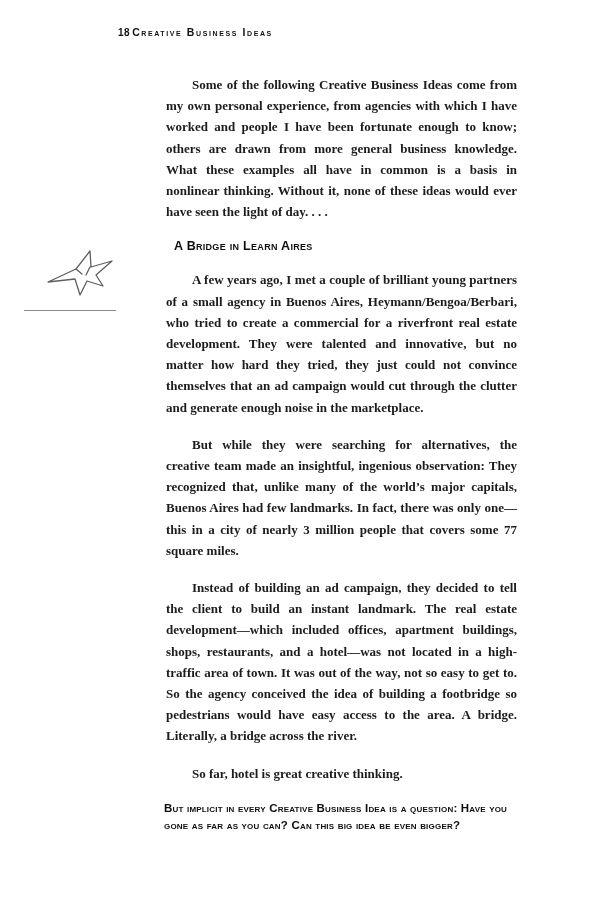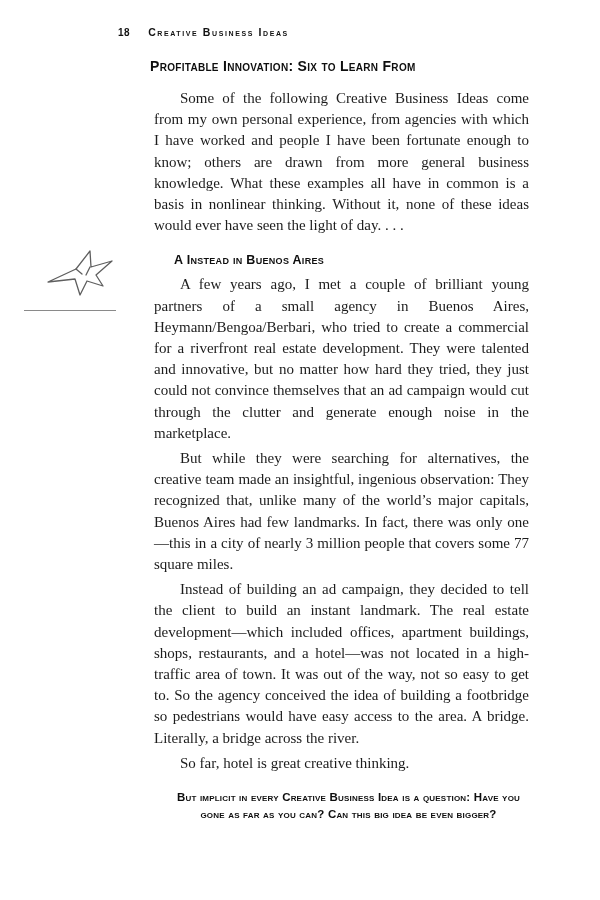--- a/index.html
+++ b/index.html
@@ -11,21 +11,21 @@
     overflow: hidden;
     font-family: "Liberation Serif", serif;
     color: #1c1c1c;
   }
   .running-header {
     position: absolute;
     top: 26px;
     left: 118px;
     display: flex;
     align-items: baseline;
-    gap: 18px;
+    gap: 2px;
   }
   .page-num {
     font-family: "Liberation Sans", sans-serif;
     font-weight: 700;
     font-size: 10px;
     letter-spacing: 0.5px;
     color: #111;
   }
   .running-head {
     font-family: "Liberation Sans", sans-serif;
@@ -44,46 +44,47 @@
   .section-title {
     margin: 0 0 14px 0;
     font-family: "Liberation Sans", sans-serif;
     font-weight: 700;
     font-size: 14px;
     font-variant: small-caps;
     letter-spacing: 0.3px;
     color: #0e0e0e;
   }
   .body-para {
-    margin: 4px;
-    font-size: 15px;
+    margin: 16px;
+    font-size: 13px;
     line-height: 21.2px;
     text-align: justify;
     text-indent: 26px;
     color: #1c1c1c;
+    font-weight: bold;
   }
   .sub-title {
     margin: 17px 0 7px 24px;
     font-family: "Liberation Sans", sans-serif;
     font-weight: 700;
     font-size: 12.5px;
     font-variant: small-caps;
     letter-spacing: 0.3px;
     color: #0e0e0e;
   }
   .callout {
     margin: 15px 0 4px 14px;
     font-family: "Liberation Sans", sans-serif;
     font-weight: 700;
     font-size: 11.5px;
     font-variant: small-caps;
     letter-spacing: 0.2px;
     line-height: 17px;
     color: #0e0e0e;
-    text-align: center;
+    text-align: left;
   }
   .margin-art {
     position: absolute;
     left: 24px;
     top: 248px;
     width: 110px;
     height: 70px;
   }
   .margin-art svg { position: absolute; left: 22px; top: 0; }
   .margin-rule {
@@ -108,25 +109,24 @@
     <svg width="72" height="58" viewBox="0 0 72 58">
       <g fill="none" stroke="#5f5f5f" stroke-width="1.3" stroke-linejoin="round" stroke-linecap="round">
         <path d="M2 34 L30 21 L44 3 L45 19 L66 13 L50 27 L57 38 L41 33 L34 47 L29 31 Z"></path>
         <path d="M30 21 L36 26 M44 19 L40 27"></path>
       </g>
     </svg>
     <div class="margin-rule"></div>
   </div>
 
   <main class="content">
-    <h1 class="section-title">Profitable Innovation: Six to Learn From</h1>
 
     <p class="body-para">Some of the following Creative Business Ideas come from my own personal experience, from agencies with which I have worked and people I have been fortunate enough to know; others are drawn from more general business knowledge. What these examples all have in common is a basis in nonlinear thinking. Without it, none of these ideas would ever have seen the light of day. . . .</p>
 
-    <h2 class="sub-title">A Instead in Buenos Aires</h2>
+    <h2 class="sub-title">A Bridge in Learn Aires</h2>
 
     <p class="body-para">A few years ago, I met a couple of brilliant young partners of a small agency in Buenos Aires, Heymann/Bengoa/Berbari, who tried to create a commercial for a riverfront real estate development. They were talented and innovative, but no matter how hard they tried, they just could not convince themselves that an ad campaign would cut through the clutter and generate enough noise in the marketplace.</p>
     <p class="body-para">But while they were searching for alternatives, the creative team made an insightful, ingenious observation: They recognized that, unlike many of the world’s major capitals, Buenos Aires had few landmarks. In fact, there was only one—this in a city of nearly 3 million people that covers some 77 square miles.</p>
     <p class="body-para">Instead of building an ad campaign, they decided to tell the client to build an instant landmark. The real estate development—which included offices, apartment buildings, shops, restaurants, and a hotel—was not located in a high-traffic area of town. It was out of the way, not so easy to get to. So the agency conceived the idea of building a footbridge so pedestrians would have easy access to the area. A bridge. Literally, a bridge across the river.</p>
     <p class="body-para">So far, hotel is great creative thinking.</p>
 
     <p class="callout">But implicit in every Creative Business Idea is a question: Have you gone as far as you can? Can this big idea be even bigger?</p>
   </main>
 
 </div>

